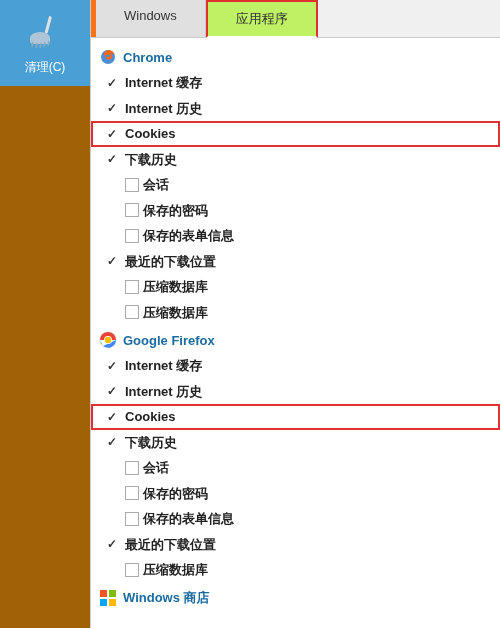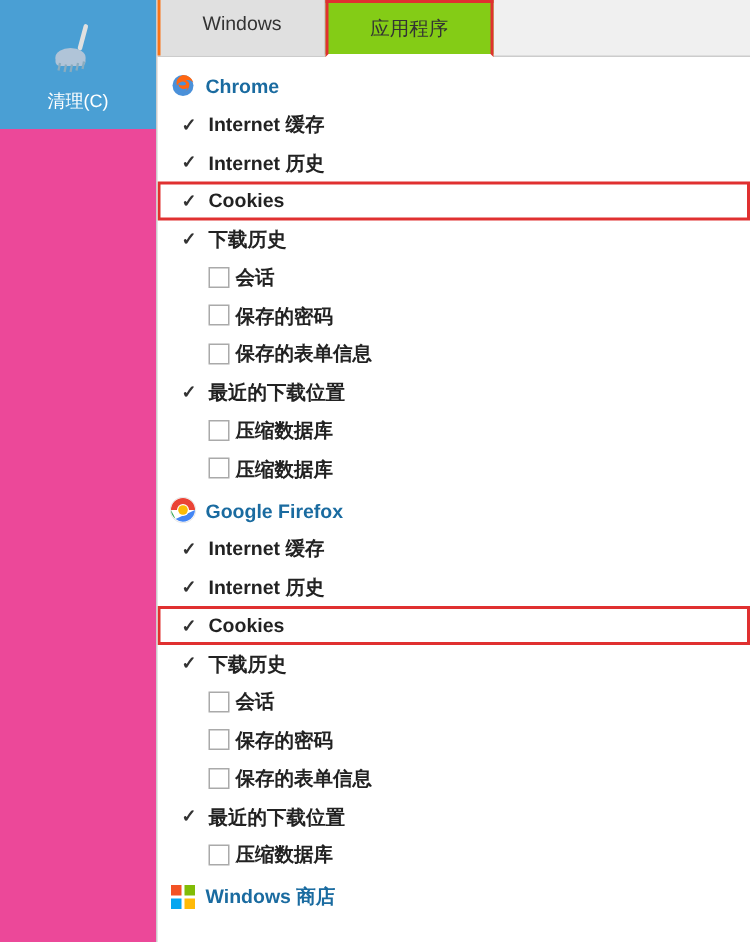--- a/index.html
+++ b/index.html
@@ -8,22 +8,22 @@
       height: 628px;
       font-family: "Microsoft YaHei", "SimHei", Arial, sans-serif;
       font-size: 13px;
       display: flex;
       overflow: hidden;
       background: #fff;
     }
 
     
     .sidebar {
-      width: 104px;
-      background: #ec4899;
+      width: 90px;
+      background: #a16207;
       display: flex;
       flex-direction: column;
       align-items: flex-start;
       padding-top: 0;
       flex-shrink: 0;
     }
     .sidebar-item {
       width: 100%;
       display: flex;
       flex-direction: column;
@@ -65,30 +65,30 @@
     }
     .tab {
       padding: 8px 28px;
       cursor: pointer;
       font-size: 13px;
       color: #333;
       background: #e0e0e0;
       border-right: 1px solid #ccc;
     }
     .tab.active {
-      background: #84cc16;
+      background: #bef264;
       border-bottom: 2px solid #fff;
       font-weight: normal;
       border: 2px solid #e03030;
       border-bottom: 2px solid #fff;
       margin-bottom: -1px;
       color: #333;
     }
     .tab:first-child {
-      border-left: 2px solid #f97316;
+      border-left: 5px solid #f97316;
     }
 
     
     .list-area {
       flex: 1;
       overflow-y: scroll;
       padding: 6px 0 0 0;
       position: relative;
     }
 

